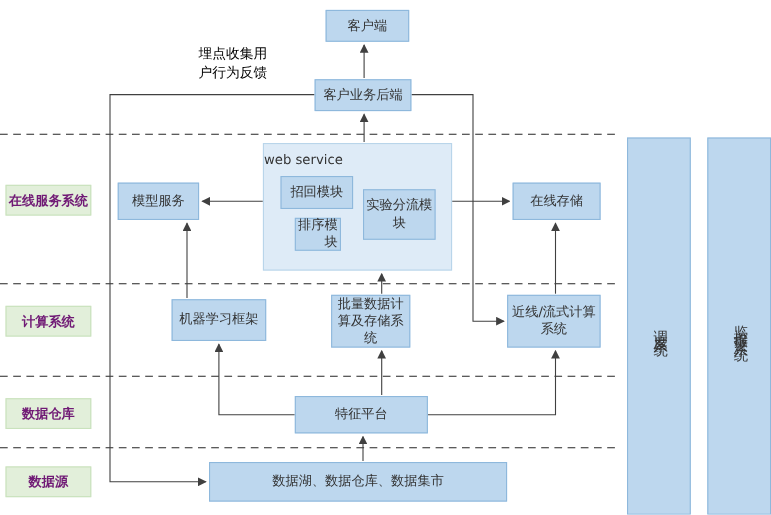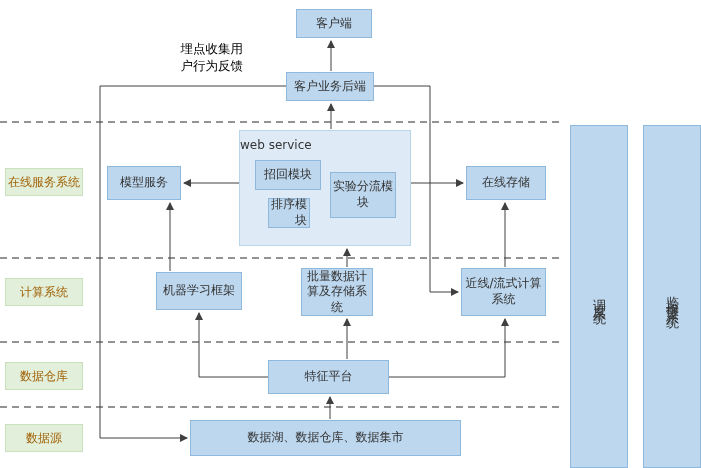--- a/index.html
+++ b/index.html
@@ -24,21 +24,21 @@
   }
   .container{
     position:absolute;box-sizing:border-box;
     background:var(--container-fill);border:1px solid var(--container-border);
   }
   .container-label{padding-top:7px;text-align:left;font-size:12px;}
   .layer-label{
     position:absolute;box-sizing:border-box;
     background:var(--layer-fill);border:1px solid var(--layer-border);
     display:flex;align-items:center;justify-content:center;text-align:center;
-    font-size:12px;color:#a16207;
+    font-size:12px;color:#701a75;font-weight:bold;
   }
   .vbar{
     position:absolute;box-sizing:border-box;
     background:var(--node-fill);border:1px solid var(--node-border);
     display:flex;align-items:center;justify-content:center;
   }
   .vbar span{
     writing-mode:vertical-rl;text-orientation:upright;
     font-size:13px;letter-spacing:4px;color:#333;
   }

